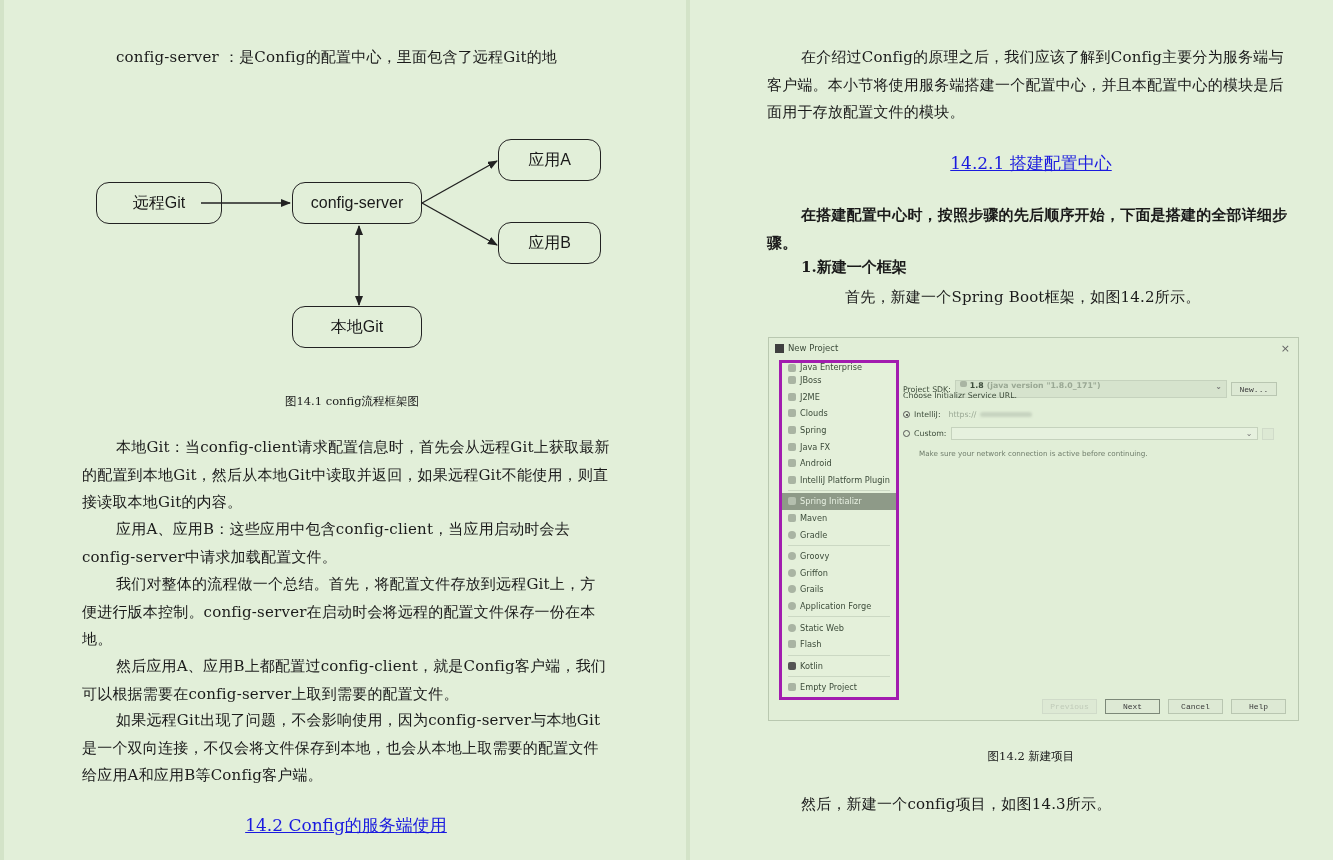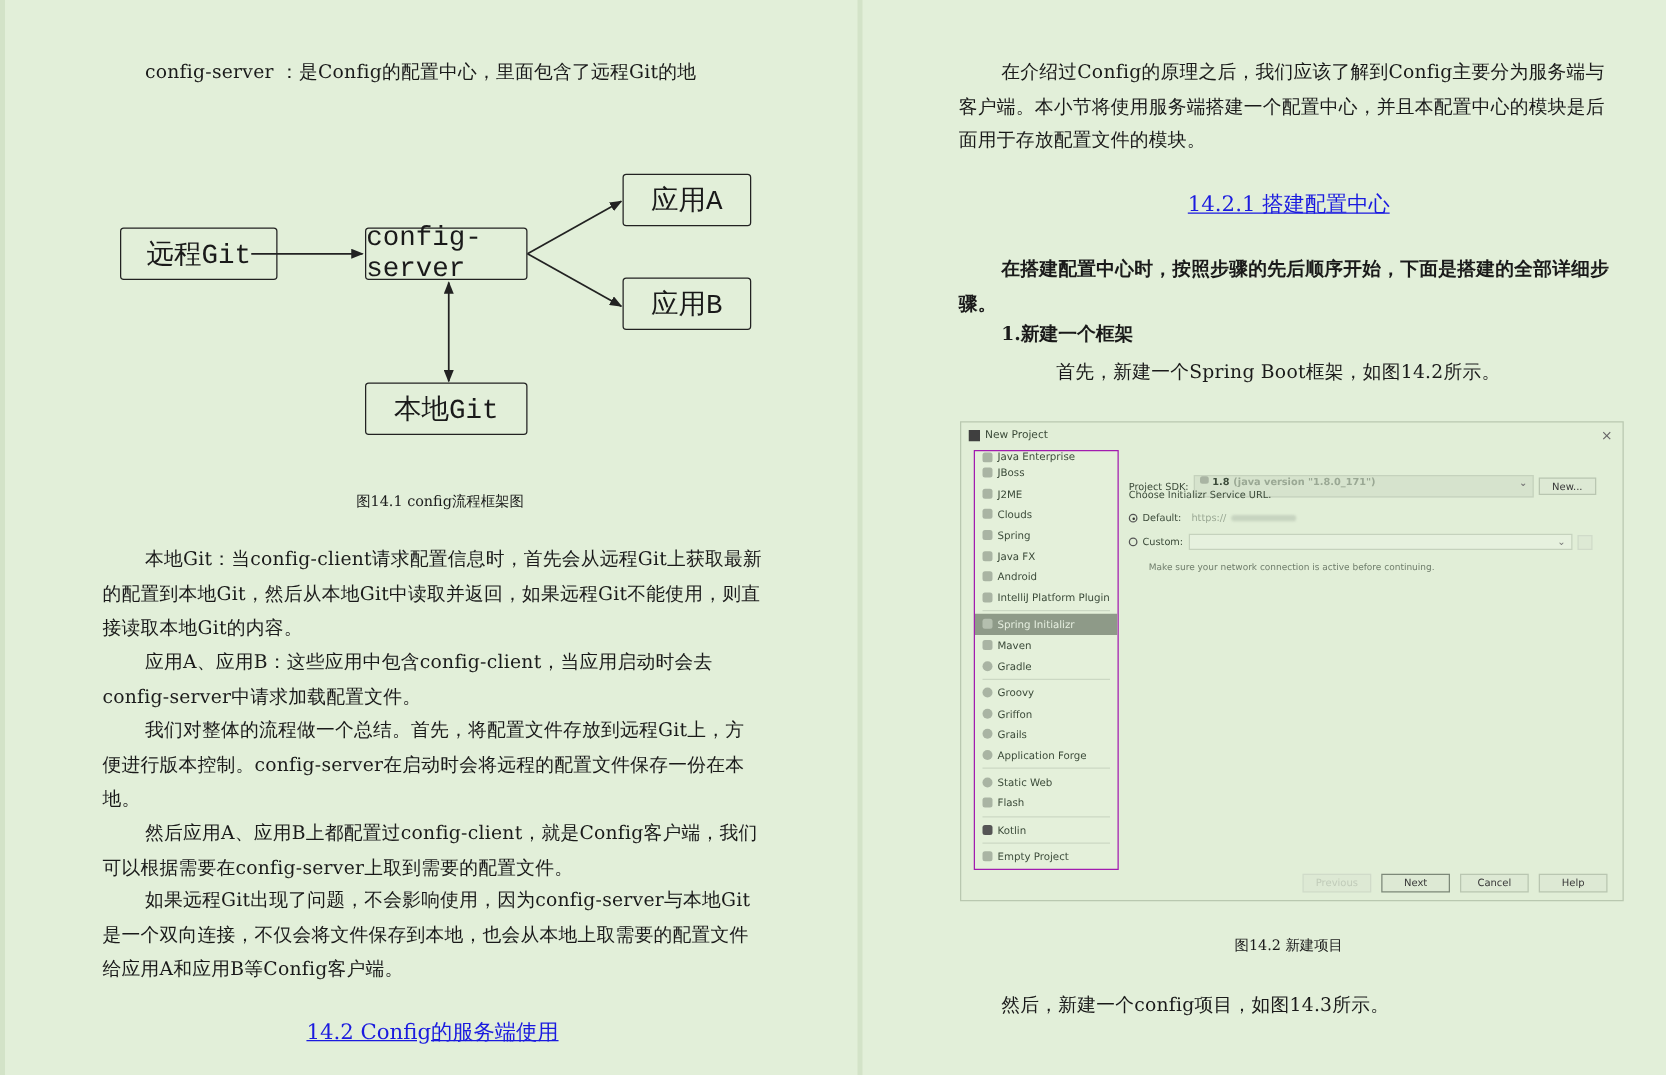--- a/index.html
+++ b/index.html
@@ -9,37 +9,37 @@
   .divider{position:absolute;left:686px;top:0;width:4px;height:860px;background:#d3e3c8;}
   .page{position:absolute;top:0;height:768px;}
   .page-left{left:4px;width:682px;}
   .para{position:absolute;font-size:15px;line-height:27.5px;letter-spacing:0.2px;}
   .indent{text-indent:34px;}
   .caption{position:absolute;font-size:11.5px;text-align:center;}
   .heading-link{position:absolute;font-size:17px;color:#1a1adf;text-decoration:underline;text-align:center;}
   .subhead{position:absolute;font-size:15px;font-weight:bold;}
   
   .diagram{position:absolute;left:92px;top:135px;width:515px;height:220px;}
-  .dbox{position:absolute;border:1.6px solid #222;border-radius:3px;background:transparent;
-        font-family:Liberation Mono, monospace;font-size:22px;display:flex;align-items:center;justify-content:center;box-sizing:border-box;}
+  .dbox{position:absolute;border:1.6px solid #222;border-radius:13px;background:transparent;
+        font-family:Liberation Sans, sans-serif;font-size:16px;display:flex;align-items:center;justify-content:center;box-sizing:border-box;}
   
   .dialog{position:absolute;left:768px;top:337px;width:531px;height:384px;background:#e1eed7;border:1px solid #b9c8b0;box-sizing:border-box;
           font-family:"DejaVu Sans","Liberation Sans",sans-serif;color:#3b4a39;}
   .dlg-title{position:absolute;left:6px;top:5px;font-size:8.5px;display:flex;align-items:center;gap:4px;}
   .dlg-close{position:absolute;right:8px;top:4px;font-size:11px;color:#666;}
-  .dlg-sidebar{position:absolute;left:10px;top:22px;width:114px;height:334px;border:1px solid #a21caf;background:#e4f0da;overflow:hidden;}
+  .dlg-sidebar{position:absolute;left:10px;top:22px;width:114px;height:334px;border:3px solid #a21caf;background:#e4f0da;overflow:hidden;}
   .sb-item{height:16.6px;display:flex;align-items:center;gap:4px;padding-left:6px;font-size:8.2px;}
   .sb-item.sel{background:#8e9a88;color:#e6efe0;}
   .sb-sep{height:1px;background:#cbd8c3;margin:2px 6px;}
   .sb-ico{width:8px;height:8px;border-radius:2px;background:#a9b4a3;display:inline-block;flex:none;}
   .dlg-main{position:absolute;left:134px;top:26px;right:10px;font-size:7.8px;}
   .row{position:absolute;display:flex;align-items:center;gap:4px;}
   .sdk-box{width:272px;height:18px;border:1px solid #c5d2bd;background:#d6e3cd;display:flex;align-items:flex-start;padding-left:4px;gap:3px;box-sizing:border-box;position:relative;font-weight:bold;}
   .chev{position:absolute;right:4px;top:1px;font-size:8px;color:#777;}
-  .btn{border:1px solid #b9c6b1;background:#dde9d4;font-size:8px;display:flex;align-items:center;justify-content:center;box-sizing:border-box;color:#3a3a3a;}
+  .btn{border:1px solid #b9c6b1;background:#dde9d4;font-size:8px;display:flex;align-items:center;justify-content:center;box-sizing:border-box;color:#3a3a3a;font-family:Liberation Mono, monospace;}
   .radio{width:7px;height:7px;border:1px solid #555;border-radius:50%;display:inline-block;box-sizing:border-box;position:relative;}
   .radio.on::after{content:"";position:absolute;left:1.5px;top:1.5px;width:2px;height:2px;border-radius:50%;background:#333;}
   .custom-box{width:307px;height:13px;border:1px solid #c5d2bd;background:#e6f1de;box-sizing:border-box;position:relative;}
   .muted{color:#9aa894;}
   .blur{display:inline-block;width:52px;height:5px;background:#c7d4c0;border-radius:3px;filter:blur(1px);}
   .footer-btns{position:absolute;right:12px;bottom:6px;display:flex;gap:8px;}
   .footer-btns .btn{width:55px;height:15px;}
   .btn.disabled{color:#c0cbb9;border-color:#d0dbc9;}
   .btn.default{border:1.5px solid #7c8878;}
 </style>
@@ -191,21 +191,21 @@
         <span class="sb-ico" style="width:7px;height:6px"></span>
         <b>1.8</b>
         <span class="muted">(java version "1.8.0_171")</span>
         <span class="chev">⌄</span>
       </div>
       <div class="btn" style="width:46px;height:14px;">New...</div>
     </div>
     <div class="row" style="top:27px;left:0;">Choose Initializr Service URL.</div>
     <div class="row" style="top:46px;left:0;">
       <span class="radio on"></span>
-      <span>Default:</span>
+      <span>IntelliJ:</span>
       <span class="muted" style="margin-left:4px">https://</span>
       <span class="blur"></span>
     </div>
     <div class="row" style="top:63px;left:0;">
       <span class="radio"></span>
       <span>Custom:</span>
       <div class="custom-box">
           <span class="chev">⌄</span>
         </div>
       <div class="btn disabled" style="width:12px;height:12px;"></div>

